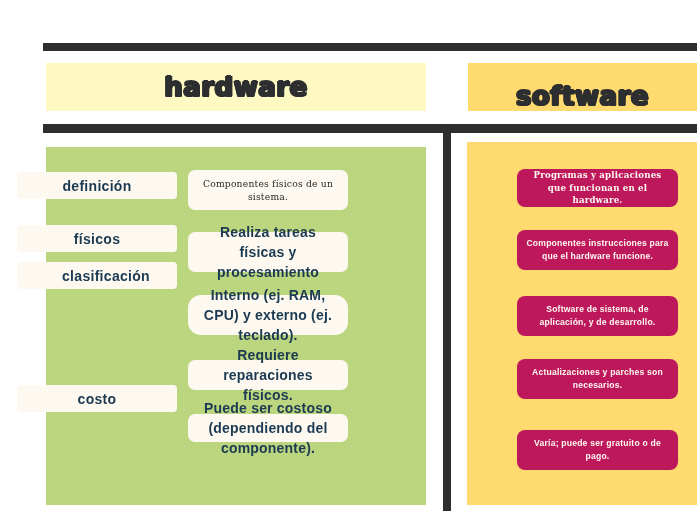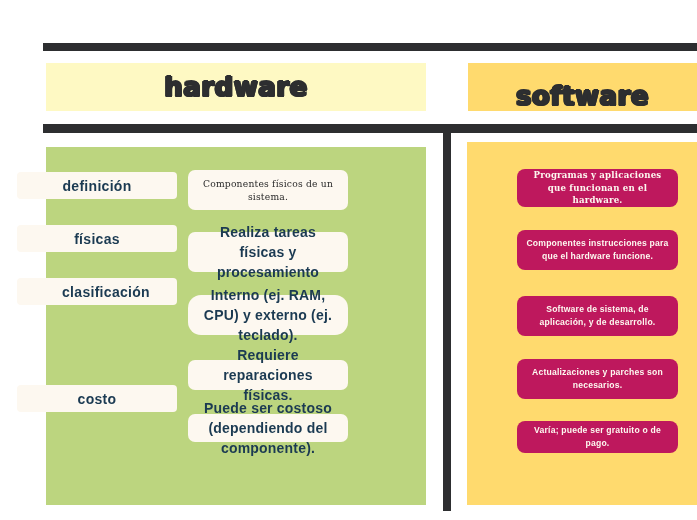--- a/index.html
+++ b/index.html
@@ -193,26 +193,26 @@
   </div>
 
   <div class="panel-hardware"></div>
   <div class="panel-software"></div>
 
   <div id="attribute-labels"></div>
   <div id="hardware-cards"></div>
   <div id="software-cards"></div>
 
 <div class="label-pill" style="top: 172px;">definición</div>
-    <div class="label-pill" style="top: 225px;">físicas</div>
-    <div class="label-pill" style="top: 278px; padding-left: 24px;">clasificación</div>
+    <div class="label-pill" style="top: 225px;">físicos</div>
+    <div class="label-pill" style="top: 262px; padding-left: 24px;">clasificación</div>
     <div class="label-pill" style="top: 385px;">costo</div>
     <div class="hw-card serif" style="top: 170px; height: 40px;">Componentes físicos de un sistema.</div>
     <div class="hw-card" style="top: 232px; height: 40px;">Realiza tareas físicas y procesamiento</div>
     <div class="hw-card" style="top: 295px; height: 40px; border-radius: 13px;">Interno (ej. RAM, CPU) y externo (ej. teclado).</div>
-    <div class="hw-card" style="top: 360px; height: 30px;">Requiere reparaciones físicas.</div>
+    <div class="hw-card" style="top: 360px; height: 30px;">Requiere reparaciones físicos.</div>
     <div class="hw-card" style="top: 414px; height: 28px;">Puede ser costoso (dependiendo del componente).</div>
     <div class="sw-card serif" style="top: 169px; height: 38px;">Programas y aplicaciones que funcionan en el hardware.</div>
     <div class="sw-card" style="top: 230px; height: 40px;">Componentes instrucciones para que el hardware funcione.</div>
     <div class="sw-card" style="top: 296px; height: 40px;">Software de sistema, de aplicación, y de desarrollo.</div>
     <div class="sw-card" style="top: 359px; height: 40px;">Actualizaciones y parches son necesarios.</div>
-    <div class="sw-card" style="top: 421px; height: 32px;">Varía; puede ser gratuito o de pago.</div>
+    <div class="sw-card" style="top: 430px; height: 40px;">Varía; puede ser gratuito o de pago.</div>
   </div>
 
 </body></html>

